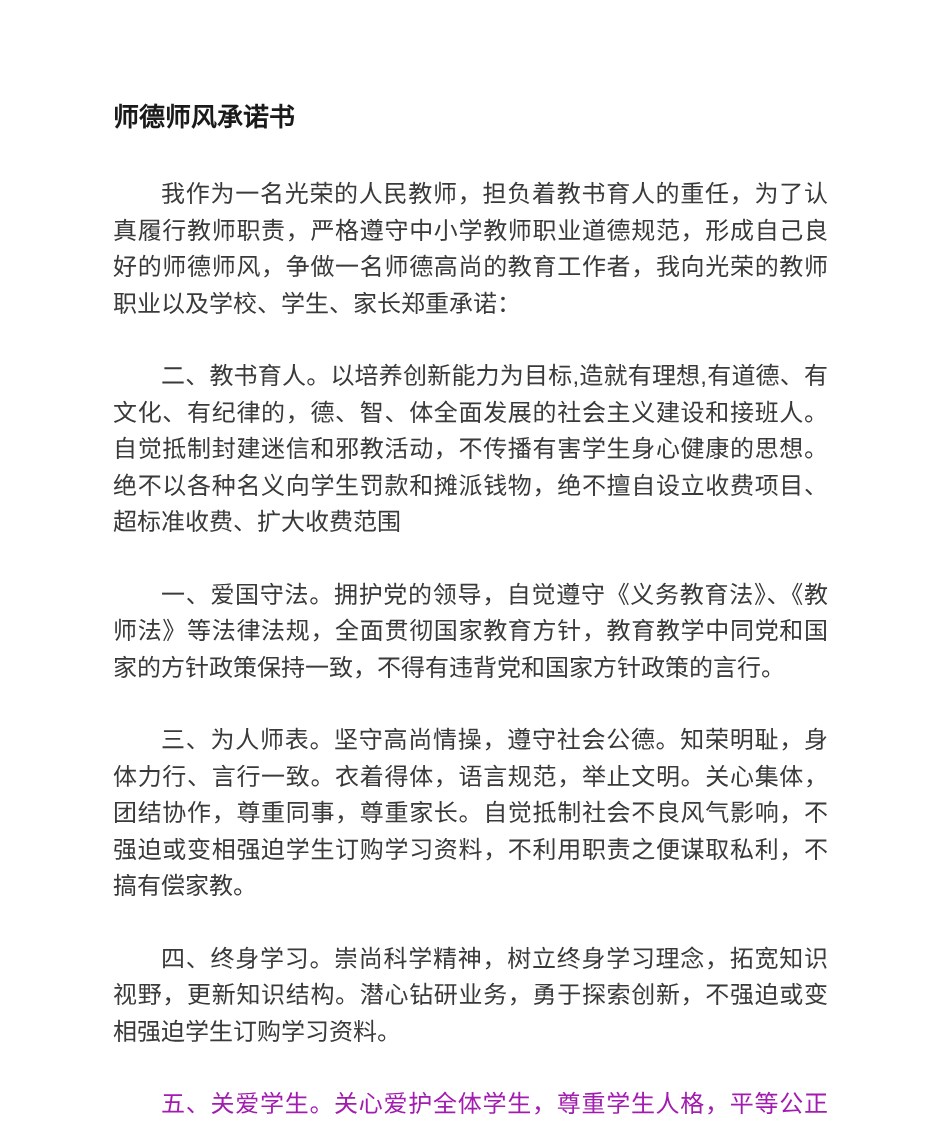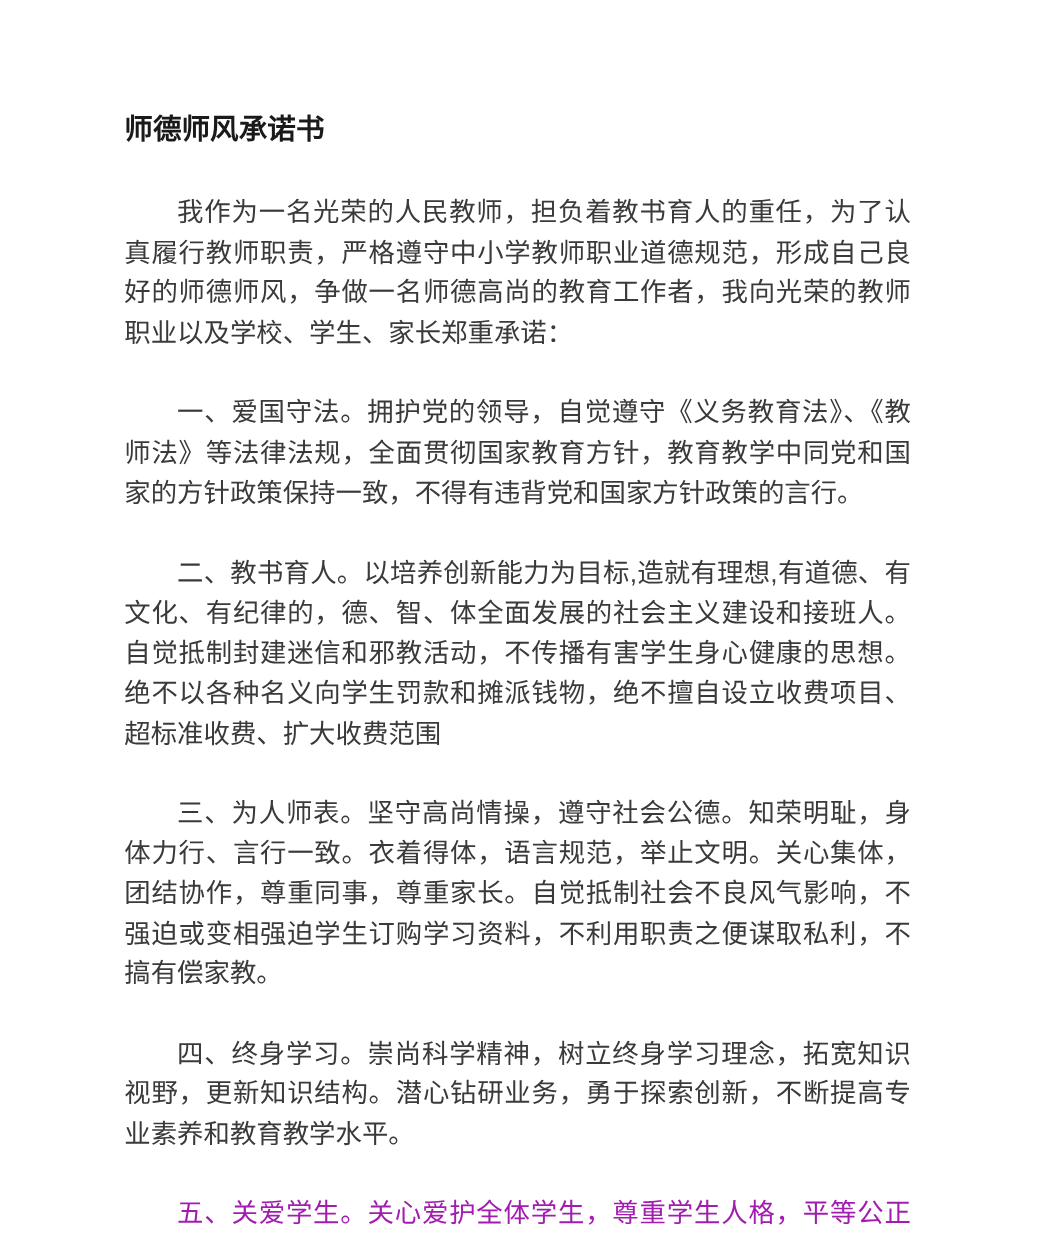--- a/index.html
+++ b/index.html
@@ -36,19 +36,19 @@
     word-break: normal;
   }
 </style>
 </head>
 <body>
 
 <div class="page" style="background: rgb(255, 255, 255);">
   <h1 class="doc-title" style="color: rgb(26, 26, 26);">师德师风承诺书</h1>
   <div class="doc-body" id="doc-body">
       <p class="para" style="color: rgb(58, 58, 58);">我作为一名光荣的人民教师，担负着教书育人的重任，为了认真履行教师职责，严格遵守中小学教师职业道德规范，形成自己良好的师德师风，争做一名师德高尚的教育工作者，我向光荣的教师职业以及学校、学生、家长郑重承诺：</p>
+      <p class="para" style="color: rgb(58, 58, 58);">二、教书育人。以培养创新能力为目标,造就有理想,有道德、有文化、有纪律的，德、智、体全面发展的社会主义建设和接班人。自觉抵制封建迷信和邪教活动，不传播有害学生身心健康的思想。绝不以各种名义向学生罚款和摊派钱物，绝不擅自设立收费项目、超标准收费、扩大收费范围</p>
       <p class="para" style="color: rgb(58, 58, 58);">一、爱国守法。拥护党的领导，自觉遵守《义务教育法》、《教师法》等法律法规，全面贯彻国家教育方针，教育教学中同党和国家的方针政策保持一致，不得有违背党和国家方针政策的言行。</p>
-      <p class="para" style="color: rgb(58, 58, 58);">二、教书育人。以培养创新能力为目标,造就有理想,有道德、有文化、有纪律的，德、智、体全面发展的社会主义建设和接班人。自觉抵制封建迷信和邪教活动，不传播有害学生身心健康的思想。绝不以各种名义向学生罚款和摊派钱物，绝不擅自设立收费项目、超标准收费、扩大收费范围</p>
       <p class="para" style="color: rgb(58, 58, 58);">三、为人师表。坚守高尚情操，遵守社会公德。知荣明耻，身体力行、言行一致。衣着得体，语言规范，举止文明。关心集体，团结协作，尊重同事，尊重家长。自觉抵制社会不良风气影响，不强迫或变相强迫学生订购学习资料，不利用职责之便谋取私利，不搞有偿家教。</p>
-      <p class="para" style="color: rgb(58, 58, 58);">四、终身学习。崇尚科学精神，树立终身学习理念，拓宽知识视野，更新知识结构。潜心钻研业务，勇于探索创新，不断提高专业素养和教育教学水平。</p>
+      <p class="para" style="color: rgb(58, 58, 58);">四、终身学习。崇尚科学精神，树立终身学习理念，拓宽知识视野，更新知识结构。潜心钻研业务，勇于探索创新，不强迫或变相强迫学生订购学习资料。</p>
       <p class="para" style="color: #a21caf;">五、关爱学生。关心爱护全体学生，尊重学生人格，平等公正对待学生，保护学生安全，关心学生健康，维护学生权益。克服简单粗暴、歧视差生的思想和行为，不得以任何</p>
     </div>
 </div>
 
 </body></html>

